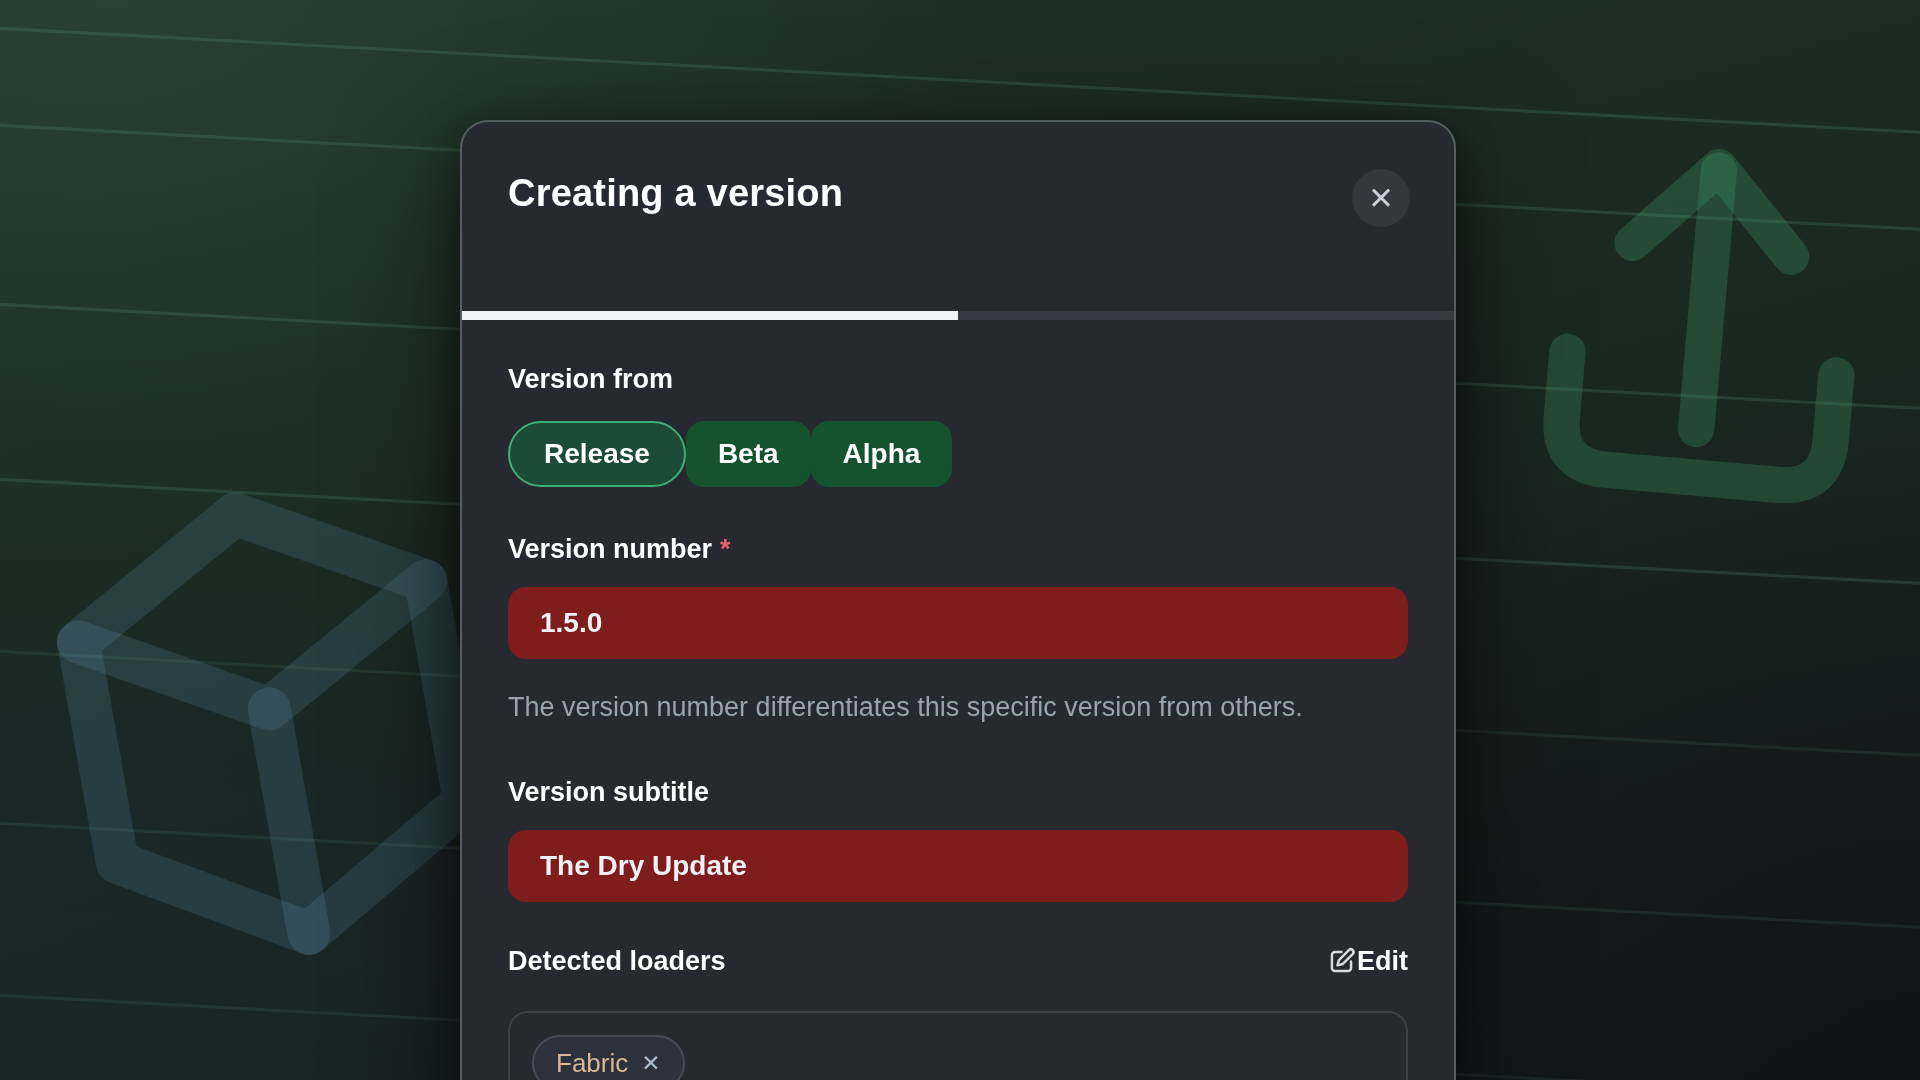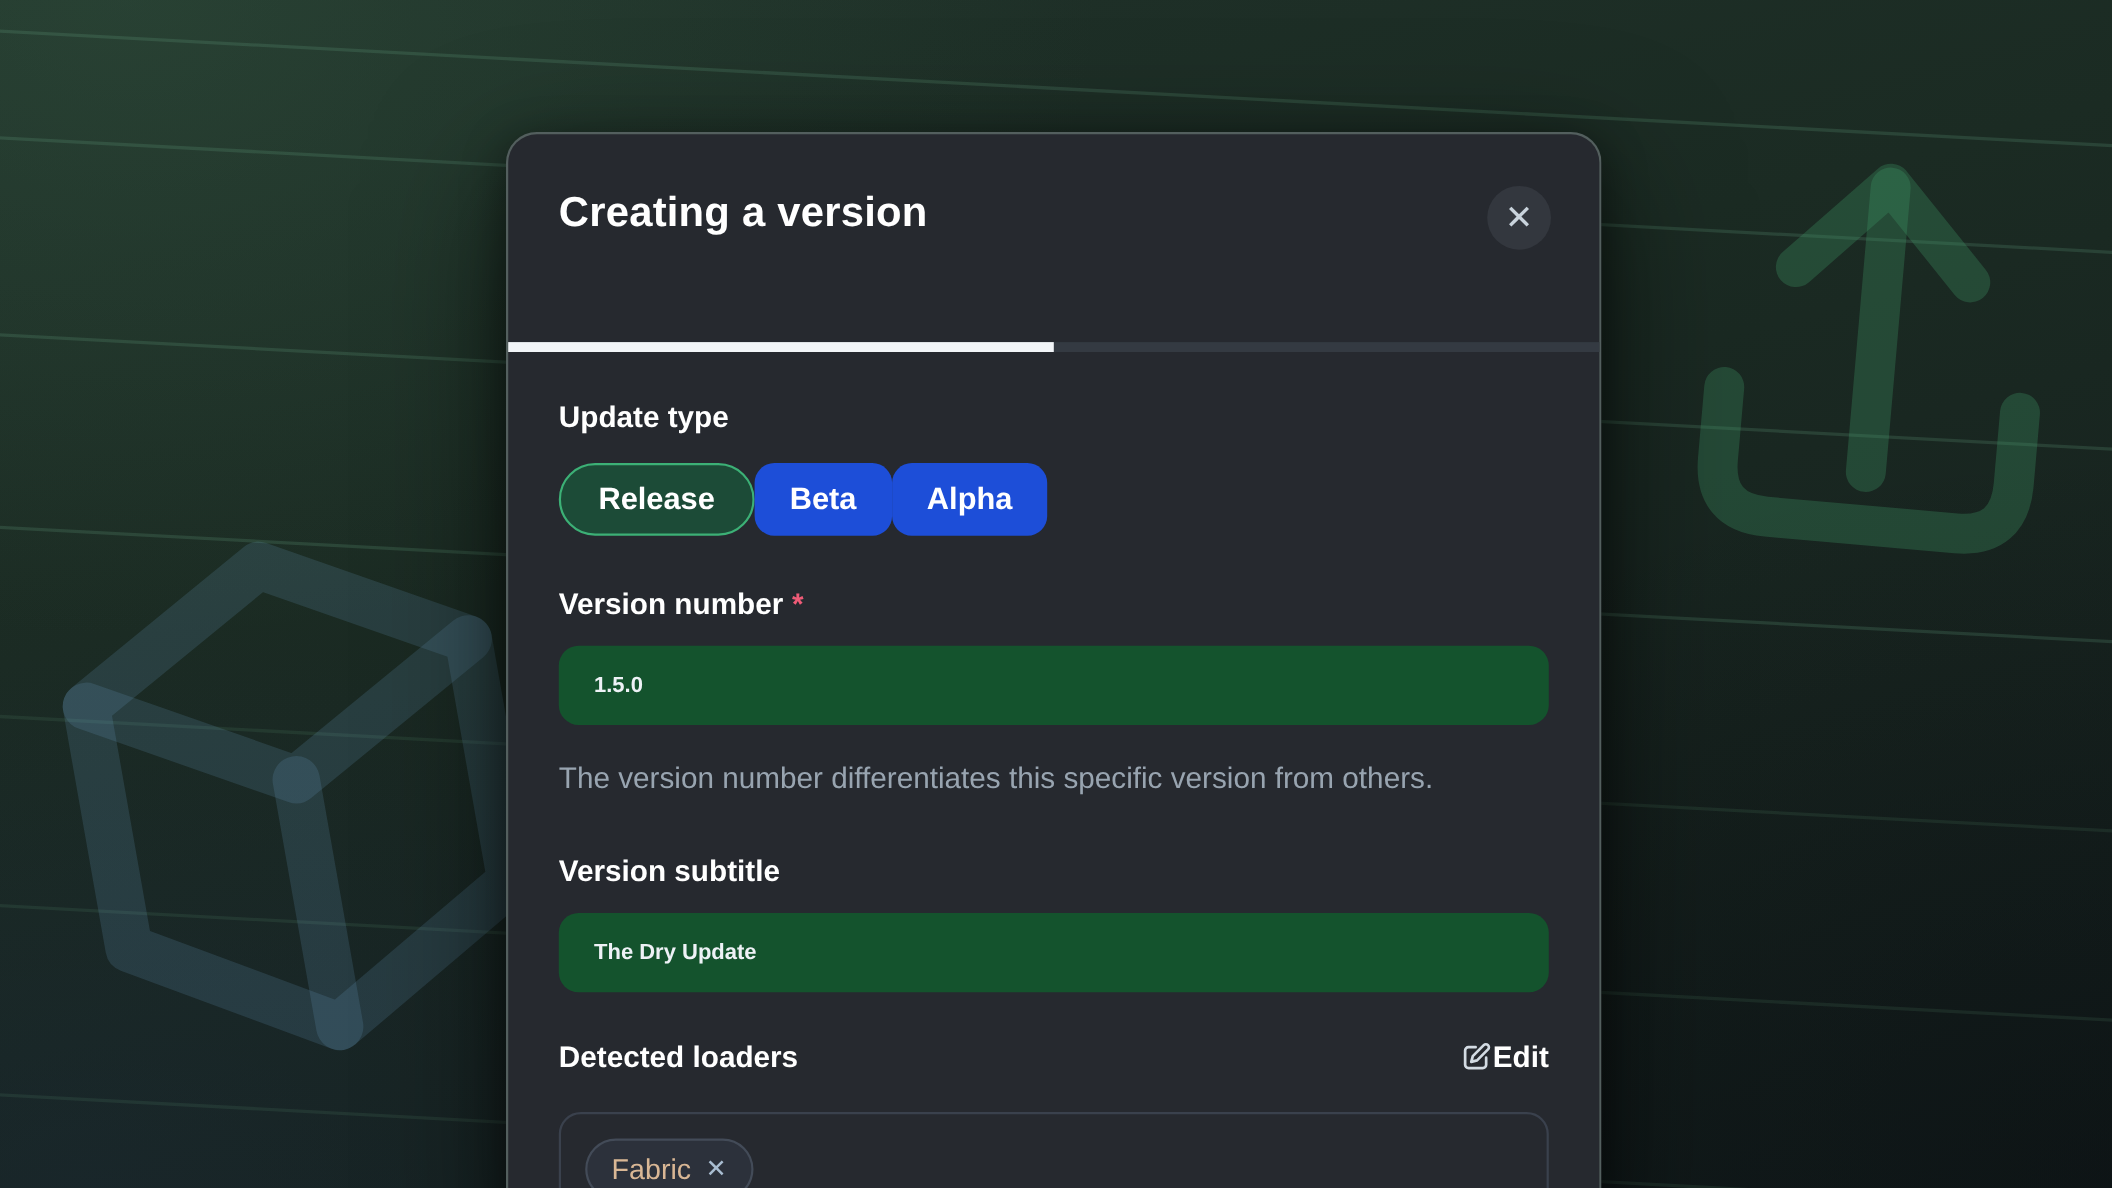--- a/index.html
+++ b/index.html
@@ -48,31 +48,31 @@
   }
   .close-btn span{color:#c9d3dc;font-size:31px;line-height:1;font-family:"DejaVu Sans",sans-serif;}
   .progress{height:9px;width:100%;background:#343a42;}
   .progress-fill{height:100%;background:#f2f5f8;width:50%;}
   
   .modal-body{padding:44px 46px 0;}
   .section-label{font-size:27px;font-weight:bold;color:#ffffff;}
   .required{color:#ef5b77;margin-left:8px;font-weight:bold;}
   .type-row{display:flex;margin-top:26px;}
   .btn-type{
-    height:66px;padding:0 32px;border:none;border-radius:18px;background:#1d4ed8;
+    height:66px;padding:0 32px;border:none;border-radius:18px;background:#14532d;
     color:#ffffff;font-size:28px;font-weight:bold;font-family:inherit;cursor:pointer;
   }
   .btn-type.selected{
     background:#1c4b37;border:2px solid #3cb076;border-radius:36px;padding:0 34px;
   }
   .field-label{margin-top:47px;}
   .text-input{
     display:block;box-sizing:border-box;width:100%;height:72px;margin-top:22px;
-    background:#14532d;border:none;border-radius:18px;padding:0 32px;
-    color:#eef2f6;font-size:20px;font-weight:bold;font-family:inherit;outline:none;
+    background:#7f1d1d;border:none;border-radius:18px;padding:0 32px;
+    color:#eef2f6;font-size:28px;font-weight:bold;font-family:inherit;outline:none;
   }
   .help{
     margin-top:26px;max-width:862px;
     color:#98a4b0;font-size:27px;line-height:45px;font-weight:normal;
   }
   .loaders-row{margin-top:44px;display:flex;align-items:center;justify-content:space-between;}
   .edit-btn{
     display:flex;align-items:center;background:none;border:none;cursor:pointer;
     color:#ffffff;font-size:27px;font-weight:bold;font-family:inherit;padding:0;
   }
@@ -122,21 +122,21 @@
       <span>✕</span>
     </button>
   </div>
 
   <div class="progress">
     <div class="progress-fill" style="width: 50%;"></div>
   </div>
 
   <div class="modal-body">
 
-    <div class="section-label">Update type</div>
+    <div class="section-label">Version from</div>
     <div class="type-row">
       <button class="btn-type selected">Release</button>
       <button class="btn-type">Beta</button>
       <button class="btn-type">Alpha</button>
     </div>
 
     <div class="section-label field-label">
       <span>Version number</span><span class="required">*</span>
     </div>
     <input class="text-input" type="text" value="1.5.0" style="">

